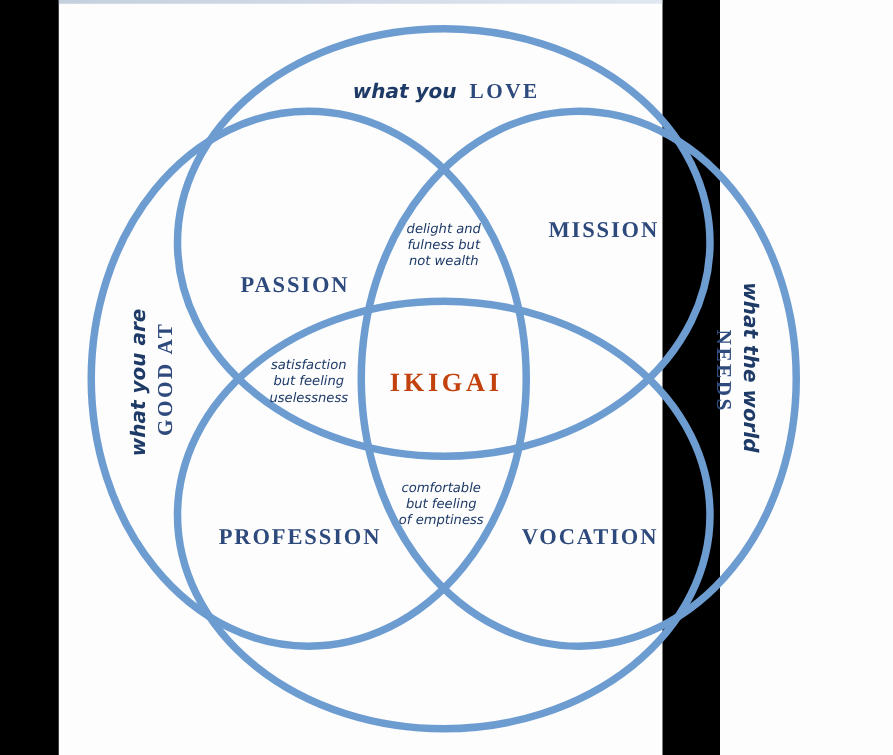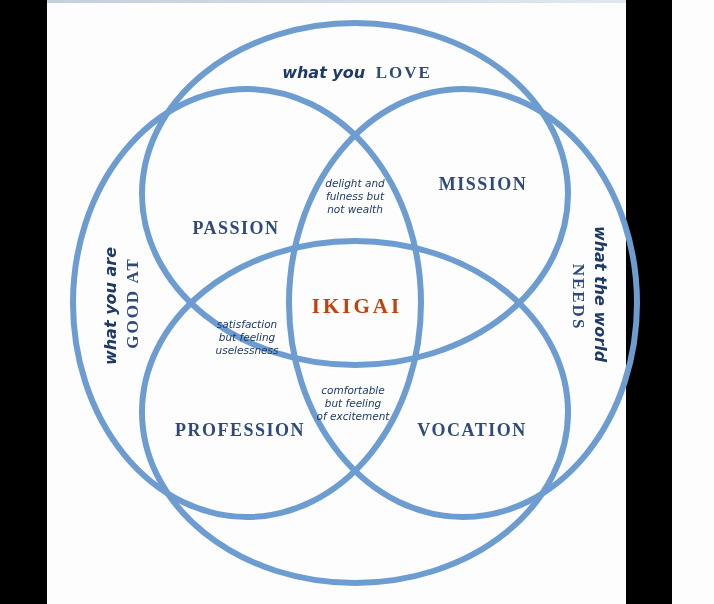--- a/index.html
+++ b/index.html
@@ -6,21 +6,21 @@
   body{
     width:714px;height:604px;position:relative;overflow:hidden;
     background:#fdfdfe;
     font-family:"Liberation Sans", sans-serif;
   }
   .side-bar{position:absolute;top:0;bottom:0;background:#000;}
   .side-bar.left{left:0;width:47px;}
   .side-bar.right{right:0;width:46px;}
   .top-edge-line{position:absolute;left:47px;right:46px;top:0;height:3px;
     background:linear-gradient(90deg, rgba(150,170,195,.55), rgba(190,205,225,.45));}
-  #stage{position:absolute;left:0;top:0;width:672px;height:604px;}
+  #stage{position:absolute;left:0;top:0;width:576px;height:604px;}
   svg{position:absolute;left:0;top:0;}
   .lbl{position:absolute;transform:translate(-50%,-50%);white-space:nowrap;text-align:center;}
   .serifcaps{
     font-family:"Liberation Serif", serif;
     color:#2e4a7c;letter-spacing:1.5px;font-size:18px;font-weight:600;
   }
   .ikigai{font-size:21px;letter-spacing:3px;color:#c2410c;}
   .script{
     font-family:"DejaVu Sans", sans-serif;font-style:italic;font-weight:700;
     color:#1e3a66;font-size:16px;
@@ -73,20 +73,20 @@
 
   <div class="lbl serifcaps" style="left:236px;top:184px;margin-top:44px;">PASSION</div>
   <div class="lbl serifcaps" style="left:483px;top:184px;">MISSION</div>
   <div class="lbl serifcaps" style="left:472px;top:430px;">VOCATION</div>
   <div class="lbl serifcaps" style="left:240px;top:430px;">PROFESSION</div>
   <div class="lbl serifcaps ikigai" style="left:357px;top:306px;">IKIGAI</div>
 
   <div class="lbl overlap-note" style="left:355px;top:197px;">delight and
 fulness but
 not wealth</div>
-  <div class="lbl overlap-note" style="left:247px;top:306px;margin-top:32px;">satisfaction
+  <div class="lbl overlap-note" style="left:247px;top:306px;">satisfaction
 but feeling
 uselessness</div>
   <div class="lbl overlap-note" style="left:353px;top:404px;">comfortable
 but feeling
-of excitement</div>
+of emptiness</div>
 
 </div>
 
 </body></html>

